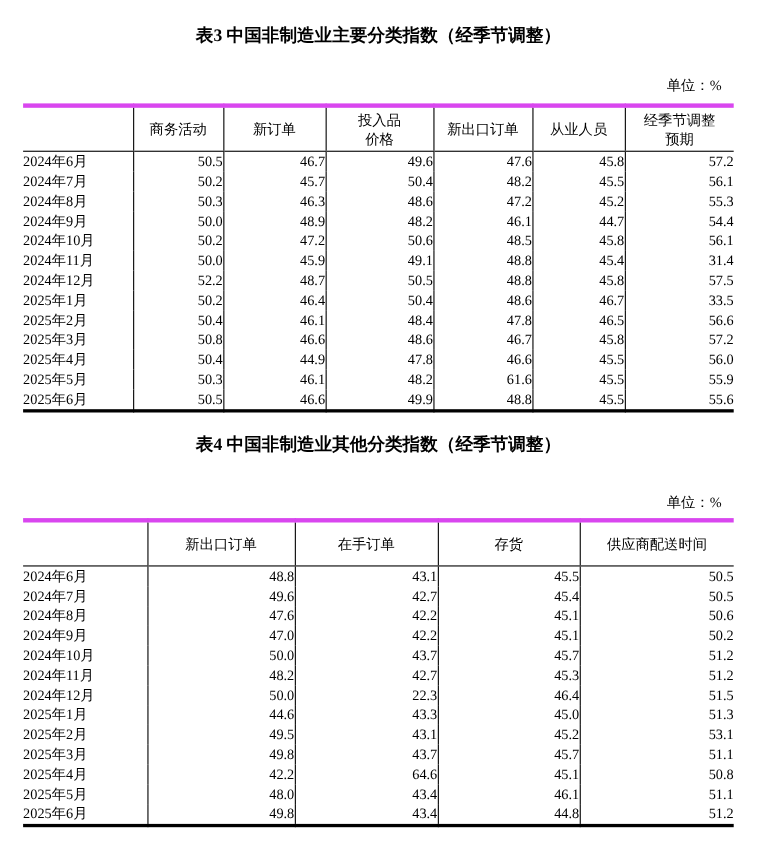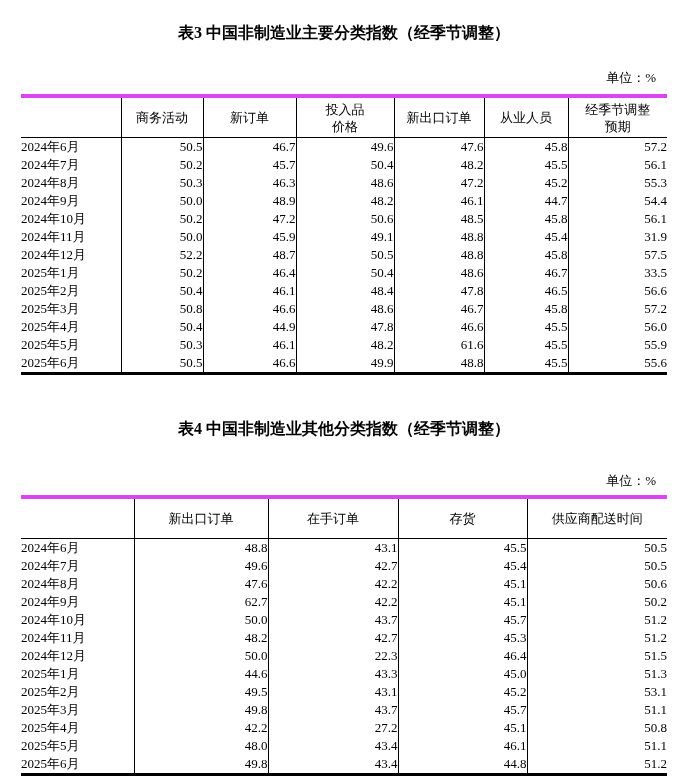--- a/index.html
+++ b/index.html
@@ -17,21 +17,21 @@
     position: relative;
   }
   .table-title {
     text-align: center;
     font-weight: bold;
     font-size: 16px;
     line-height: 19px;
     font-family: "Liberation Serif", serif;
   }
   .title-3 { padding-top: 23px; }
-  .title-4 { margin-top: 44px; }
+  .title-4 { margin-top: 20px; }
   .unit-label {
     text-align: right;
     font-size: 13px;
     line-height: 16px;
     margin-right: 32px;
   }
   .unit-3 { margin-top: 28px; }
   .unit-4 { margin-top: 35px; }
   table.data-table {
     border-collapse: collapse;
@@ -145,21 +145,21 @@
           <td class="num-cell">45.8</td>
           <td class="num-cell">56.1</td>
         </tr>
         <tr>
           <td class="date-cell">2024年11月</td>
           <td class="num-cell">50.0</td>
           <td class="num-cell">45.9</td>
           <td class="num-cell">49.1</td>
           <td class="num-cell">48.8</td>
           <td class="num-cell">45.4</td>
-          <td class="num-cell">31.9</td>
+          <td class="num-cell">31.4</td>
         </tr>
         <tr>
           <td class="date-cell">2024年12月</td>
           <td class="num-cell">52.2</td>
           <td class="num-cell">48.7</td>
           <td class="num-cell">50.5</td>
           <td class="num-cell">48.8</td>
           <td class="num-cell">45.8</td>
           <td class="num-cell">57.5</td>
         </tr>
@@ -258,21 +258,21 @@
         </tr>
         <tr>
           <td class="date-cell">2024年8月</td>
           <td class="num-cell">47.6</td>
           <td class="num-cell">42.2</td>
           <td class="num-cell">45.1</td>
           <td class="num-cell">50.6</td>
         </tr>
         <tr>
           <td class="date-cell">2024年9月</td>
-          <td class="num-cell">62.7</td>
+          <td class="num-cell">47.0</td>
           <td class="num-cell">42.2</td>
           <td class="num-cell">45.1</td>
           <td class="num-cell">50.2</td>
         </tr>
         <tr>
           <td class="date-cell">2024年10月</td>
           <td class="num-cell">50.0</td>
           <td class="num-cell">43.7</td>
           <td class="num-cell">45.7</td>
           <td class="num-cell">51.2</td>
@@ -308,21 +308,21 @@
         <tr>
           <td class="date-cell">2025年3月</td>
           <td class="num-cell">49.8</td>
           <td class="num-cell">43.7</td>
           <td class="num-cell">45.7</td>
           <td class="num-cell">51.1</td>
         </tr>
         <tr>
           <td class="date-cell">2025年4月</td>
           <td class="num-cell">42.2</td>
-          <td class="num-cell">27.2</td>
+          <td class="num-cell">64.6</td>
           <td class="num-cell">45.1</td>
           <td class="num-cell">50.8</td>
         </tr>
         <tr>
           <td class="date-cell">2025年5月</td>
           <td class="num-cell">48.0</td>
           <td class="num-cell">43.4</td>
           <td class="num-cell">46.1</td>
           <td class="num-cell">51.1</td>
         </tr>

